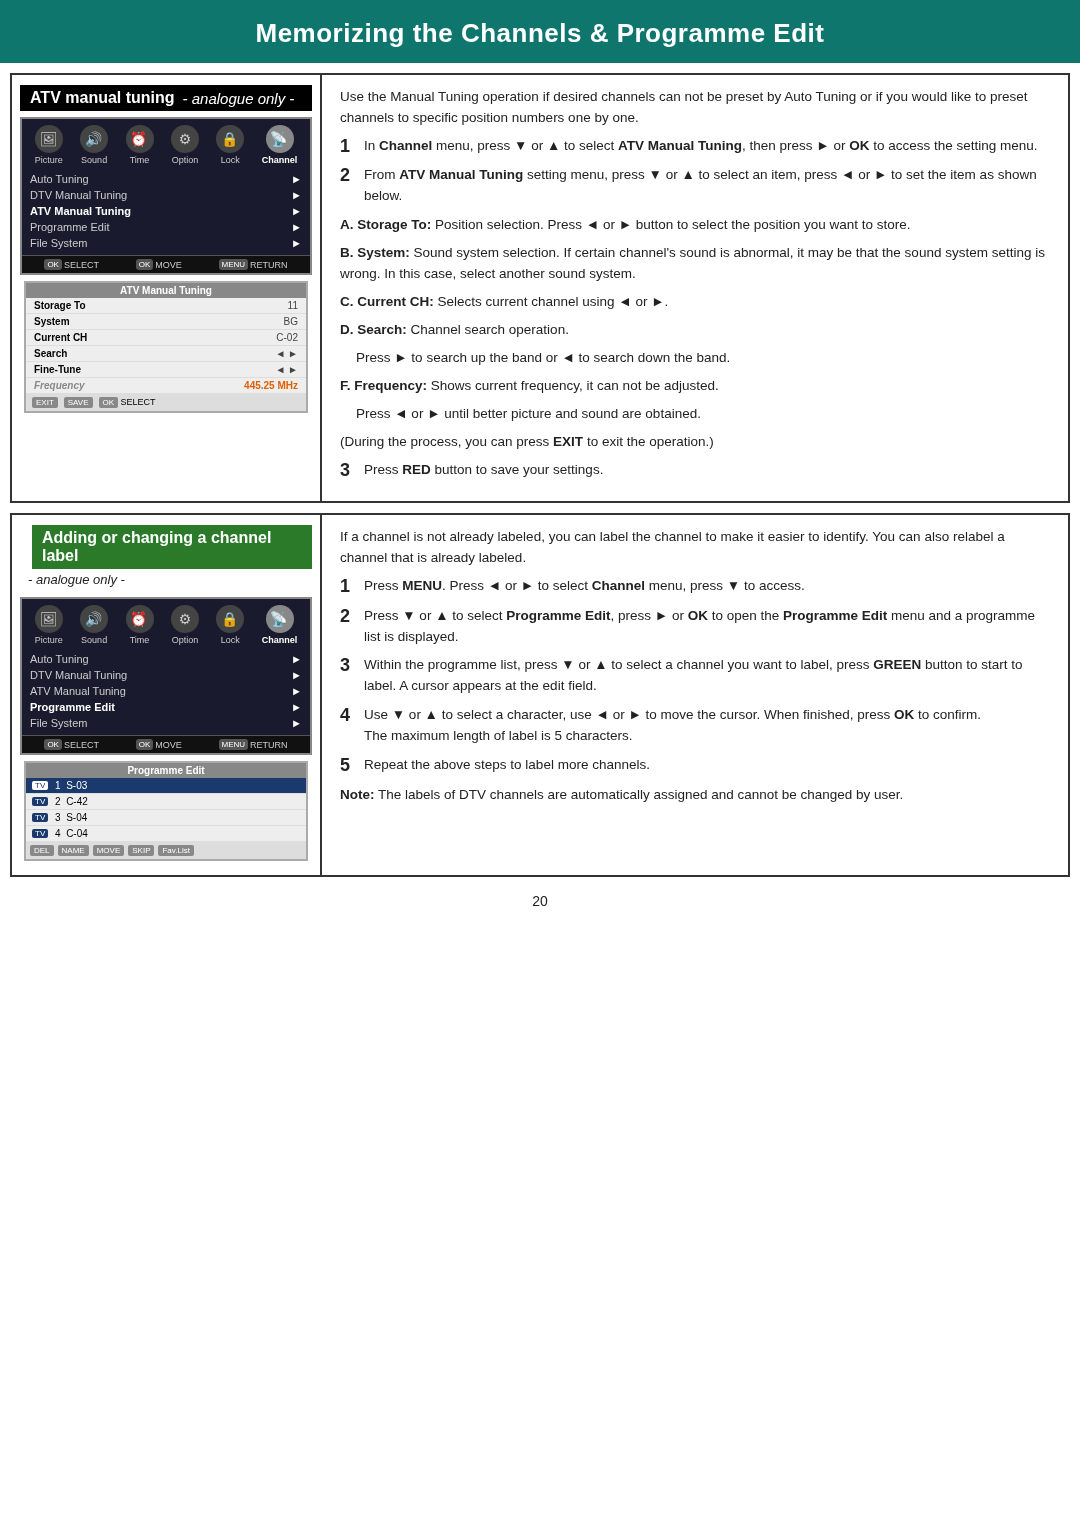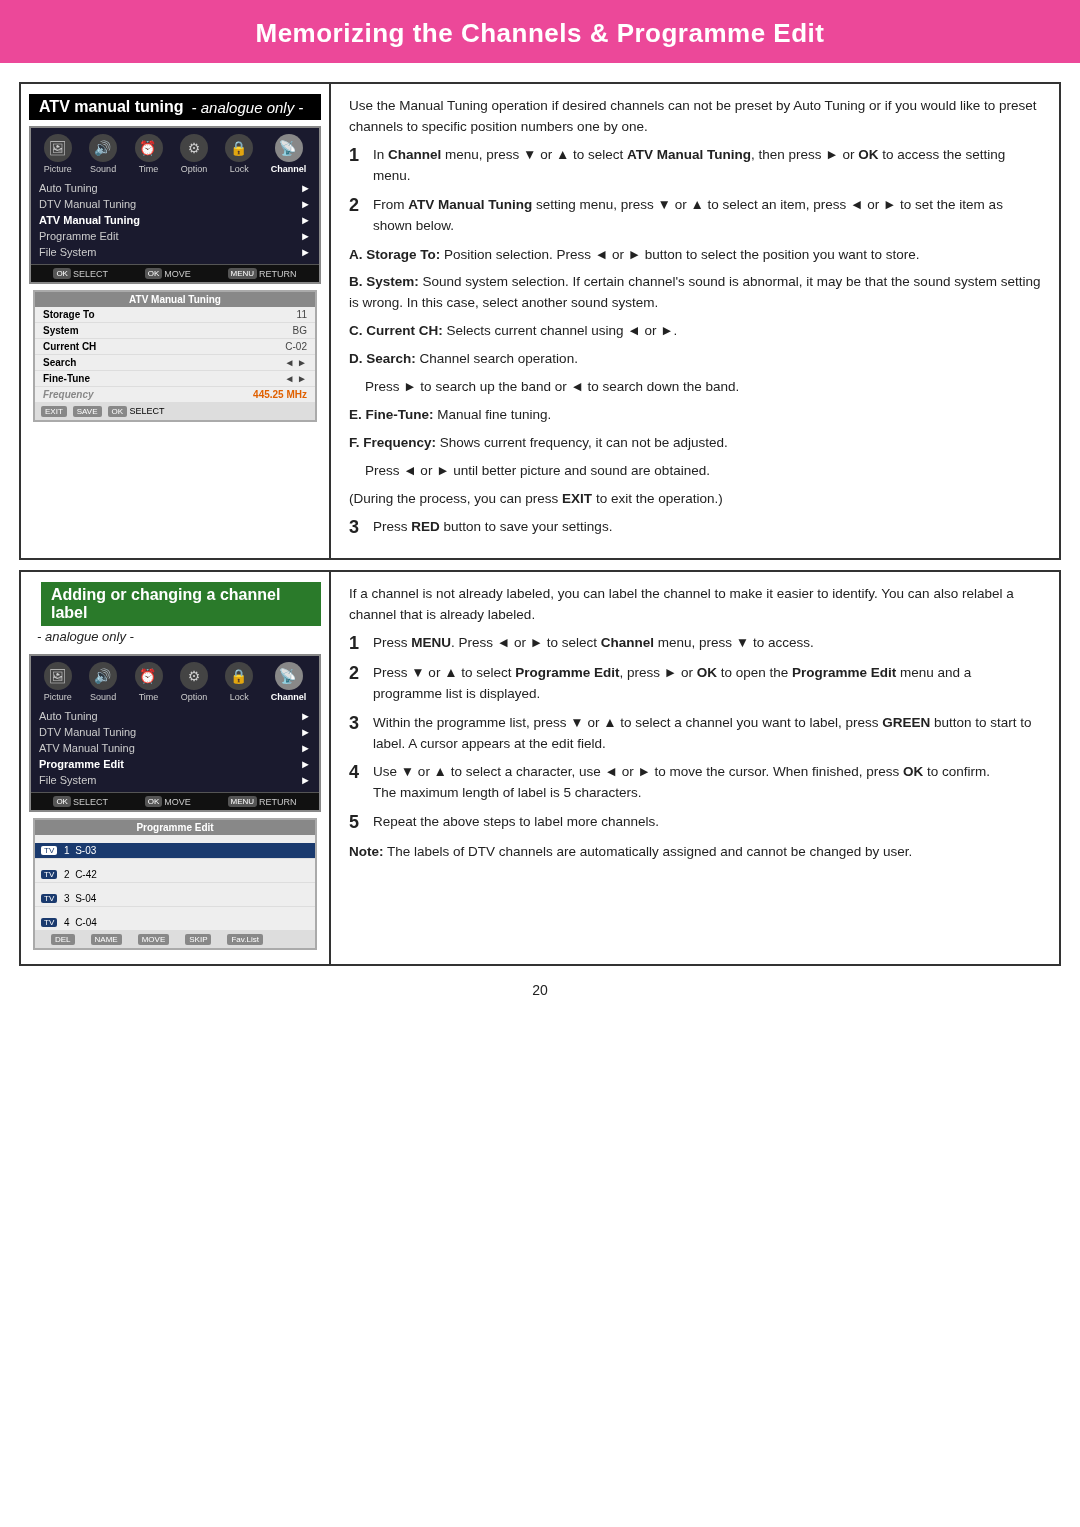--- a/index.html
+++ b/index.html
@@ -5,30 +5,30 @@
     * { margin: 0; padding: 0; box-sizing: border-box; }
     body {
       width: 1080px;
       min-height: 1527px;
       background: #fff;
       font-family: Arial, Helvetica, sans-serif;
       font-size: 14px;
       color: #222;
     }
     .page-header {
-      background: #ec4899;
+      background: #0f766e;
       color: #fff;
       text-align: center;
       padding: 18px 0 14px;
       font-size: 26px;
       font-weight: bold;
       letter-spacing: 0.5px;
     }
     .main-content {
-      padding: 9px;
+      padding: 0;
     }
     
     .section {
       display: flex;
       border: 2px solid #333;
       margin: 10px 10px 8px 10px;
     }
     .section-left {
       width: 310px;
       min-width: 310px;
@@ -208,21 +208,20 @@
       text-align: center;
       padding: 2px 0;
     }
     .prog-edit-row {
       display: flex;
       align-items: center;
       padding: 2px 6px;
       font-size: 10px;
       border-bottom: 1px solid #ddd;
       gap: 4px;
-      margin-top: 8px;
     }
     .prog-edit-row.selected {
       background: #1a3a6e;
       color: #fff;
     }
     .tv-badge {
       background: #1a3a6e;
       color: #fff;
       font-size: 8px;
       padding: 0 3px;
@@ -238,21 +237,20 @@
       padding: 3px 4px;
       font-size: 9px;
       background: #ddd;
     }
     .prog-edit-footer .fbtn {
       background: #888;
       color: #fff;
       border-radius: 2px;
       padding: 1px 4px;
       font-size: 8px;
-      margin-left: 12px;
     }
     
     .step-para {
       margin-bottom: 8px;
       display: flex;
       gap: 6px;
     }
     .step-num {
       font-size: 18px;
       font-weight: bold;
@@ -396,21 +394,20 @@
       <div class="step-para">
         <span class="step-num">2</span>
         <span class="step-text">From <strong>ATV Manual Tuning</strong> setting menu, press ▼ or ▲ to select an item, press ◄ or ► to set the item as shown below.</span>
       </div>
 
       <p class="note-para"><strong>A. Storage To:</strong> Position selection. Press ◄ or ► button to select the position you want to store.</p>
       <p class="note-para"><strong>B. System:</strong> Sound system selection. If certain channel's sound is abnormal, it may be that the sound system setting is wrong. In this case, select another sound system.</p>
       <p class="note-para"><strong>C. Current CH:</strong> Selects current channel using ◄ or ►.</p>
       <p class="note-para"><strong>D. Search:</strong> Channel search operation.</p>
       <p class="note-para" style="margin-left:16px;">Press ► to search up the band or ◄ to search down the band.</p>
-      <p class="note-para"><strong>E. Fine-Tune:</strong> Manual fine tuning.</p>
       <p class="note-para"><strong>F. Frequency:</strong> Shows current frequency, it can not be adjusted.</p>
       <p class="note-para" style="margin-left:16px;">Press ◄ or ► until better picture and sound are obtained.</p>
       <p class="note-para">(During the process, you can press <strong>EXIT</strong> to exit the operation.)</p>
 
       <div class="step-para">
         <span class="step-num">3</span>
         <span class="step-text">Press <strong>RED</strong> button to save your settings.</span>
       </div>
     </div>
   </div>

